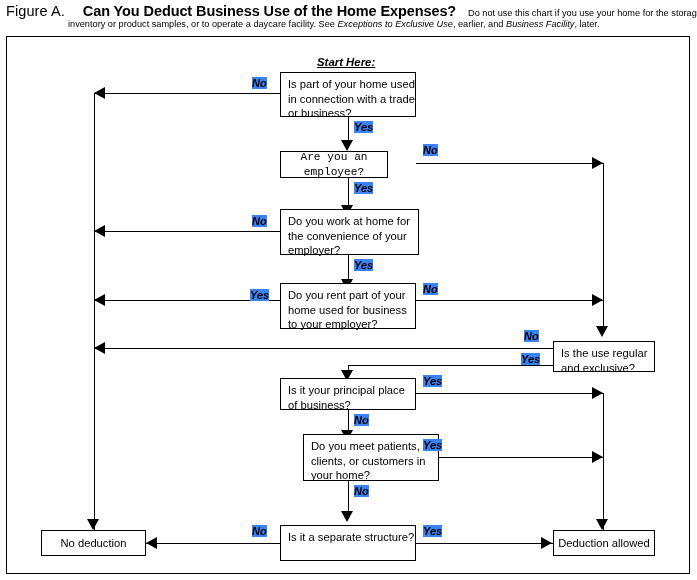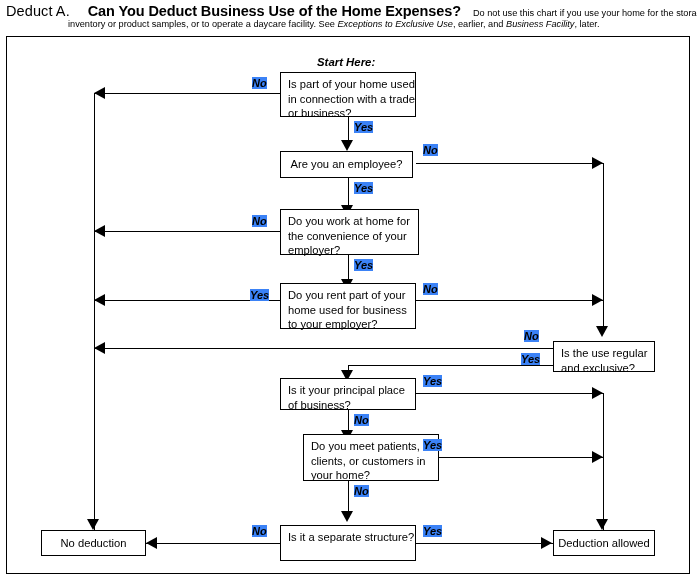--- a/index.html
+++ b/index.html
@@ -96,20 +96,21 @@
     z-index: 6;
     background: #3b82f6;
   }
   .start-lbl {
     position: absolute;
     font-size: 11.4px;
     font-style: italic;
     font-weight: bold;
     white-space: nowrap;
     z-index: 6;
+    text-decoration: underline;
   }
 
   
   .hline {
     position: absolute;
     height: 0;
     border-top: 1.6px solid #000000;
     z-index: 2;
   }
   .vline {
@@ -142,21 +143,21 @@
     border-left: 11px solid #000000;
   }
 </style>
 </head>
 <body>
 
 <div id="page">
 
   <div class="header">
     <div class="hdr-line1">
-      <span class="hdr-figure">Deduct A.</span>
+      <span class="hdr-figure">Figure A.</span>
       <span style="display:inline-block;width:9px"></span>
       <span class="hdr-title">Can You Deduct Business Use of the Home Expenses?</span>
       <span style="display:inline-block;width:3px"></span>
       <span class="hdr-note">Do not use this chart if you use your home for the storage of</span>
     </div>
     <div class="hdr-line2">
       <span class="hdr-note">inventory or product samples, or to operate a daycare facility. See </span><span class="hdr-note ital">Exceptions to Exclusive Use</span><span class="hdr-note">, earlier, and </span><span class="hdr-note ital">Business Facility</span><span class="hdr-note">, later.</span>
     </div>
   </div>
 
@@ -218,21 +219,21 @@
 
   <div class="hline" style="left:416px; top:543px; width:137px;"></div>
   <div class="arrow right" style="left:541px; top:537px;"></div>
 
   <div class="arrow down" style="left:87px; top:519px;"></div>
 
   <div class="start-lbl" style="left:317px; top:56px;">Start Here:</div>
 
   <div class="node" style="left:280px; top:72px; width:136px; height:45px;">Is part of your home used in connection with a trade or business?</div>
 
-  <div class="node center" style="left:280px; top:151px; width:133px; height:27px;">Are you an employee?</div>
+  <div class="node center" style="left:280px; top:151px; width:108px; height:27px;font-family:Liberation Mono, monospace;">Are you an employee?</div>
 
   <div class="node" style="left:280px; top:209px; width:139px; height:46px;">Do you work at home for the convenience of your employer?</div>
 
   <div class="node" style="left:280px; top:283px; width:136px; height:46px;">Do you rent part of your home used for business to your employer?</div>
 
   <div class="node" style="left:553px; top:341px; width:102px; height:31px;">Is the use regular and exclusive?</div>
 
   <div class="node" style="left:280px; top:378px; width:136px; height:32px;">Is it your principal place of business?</div>
 
   <div class="node" style="left:280px; top:434px; width:136px; height:47px;margin-left:23px;">Do you meet patients, clients, or customers in your home?</div>

